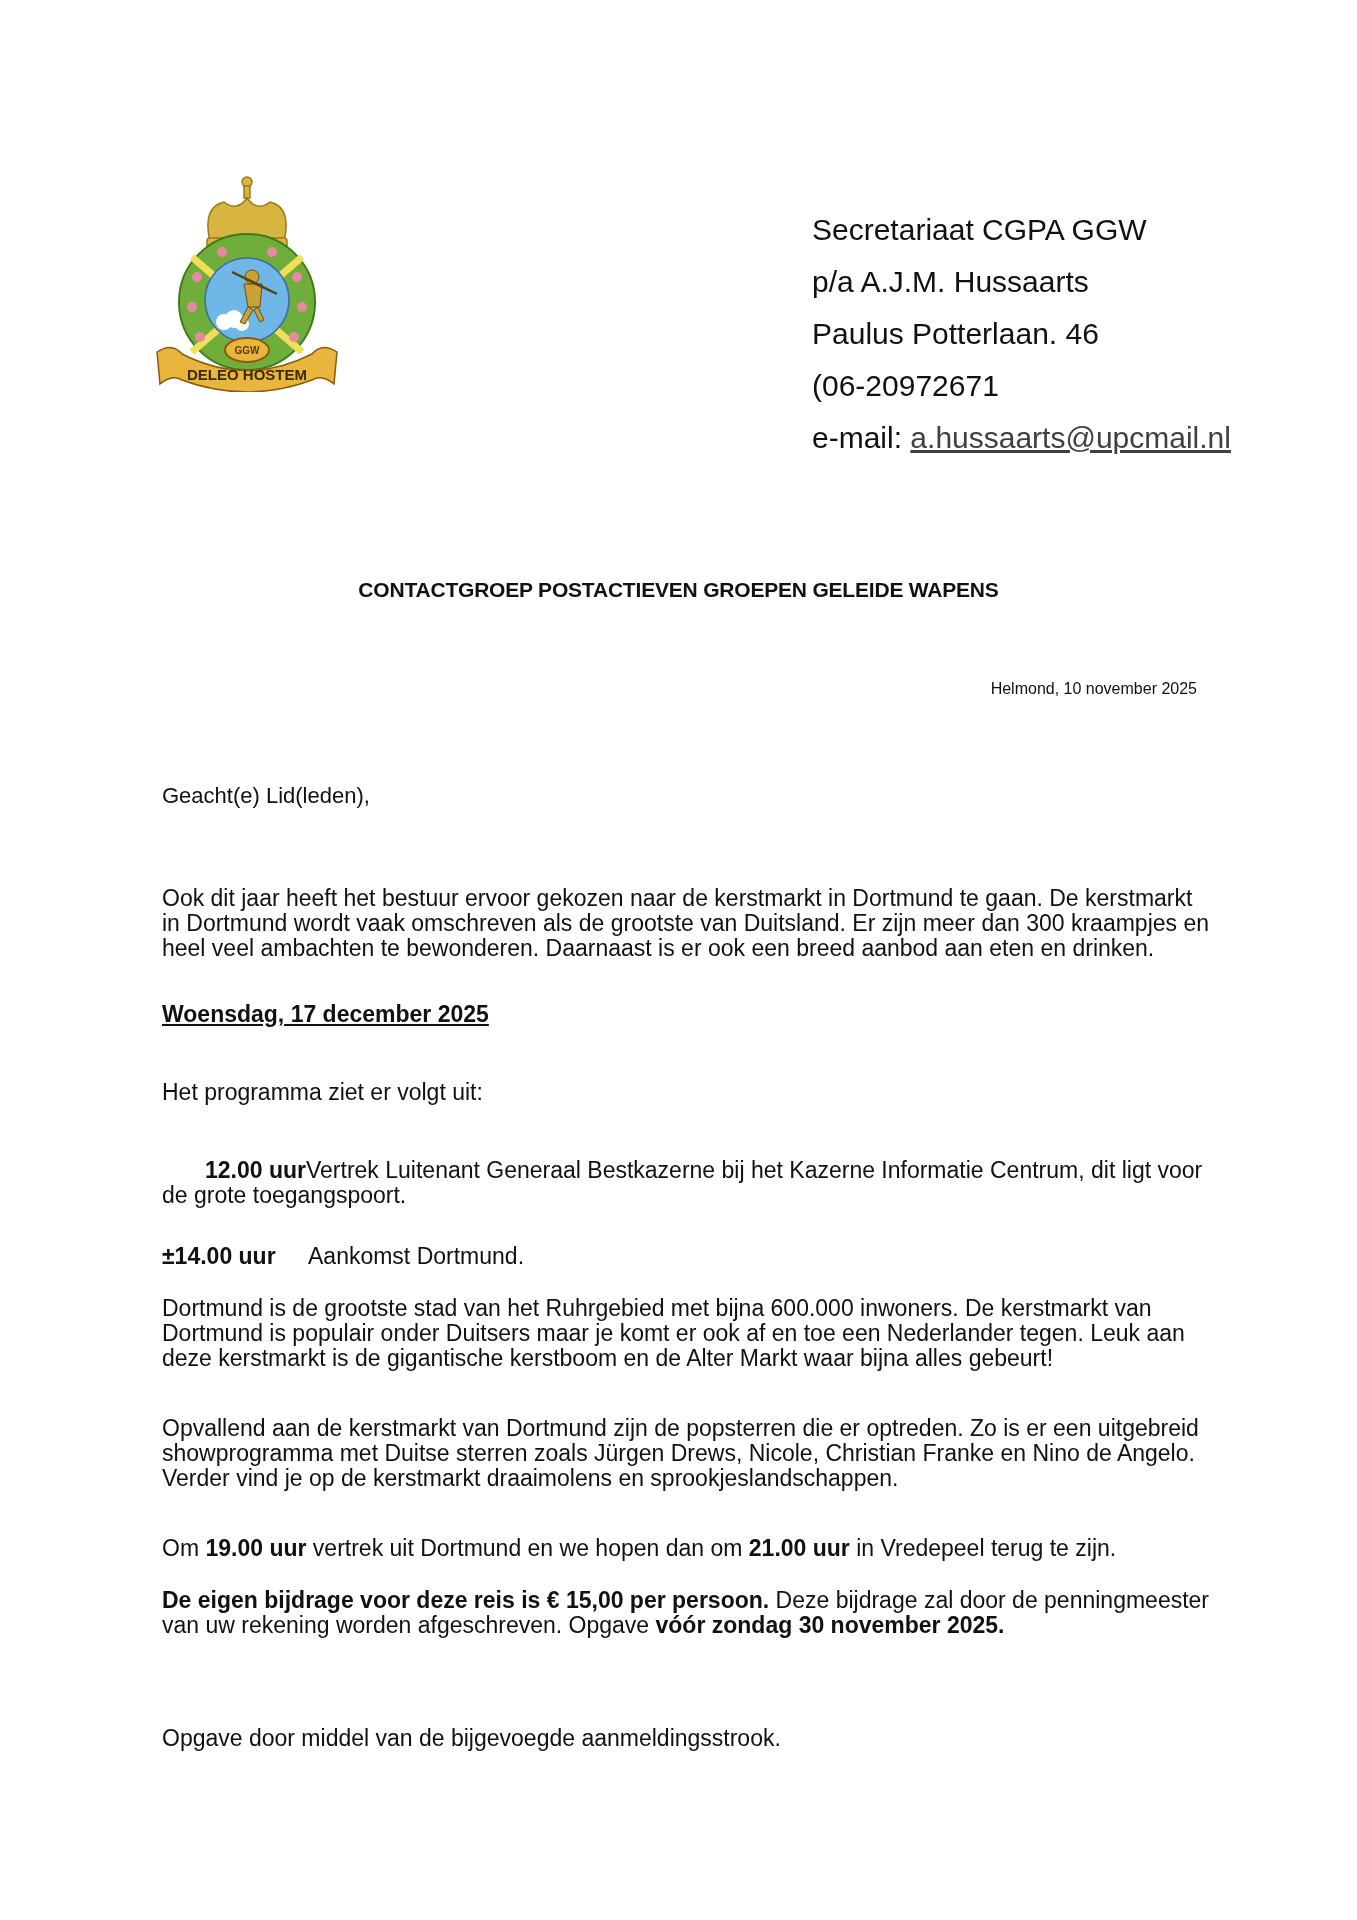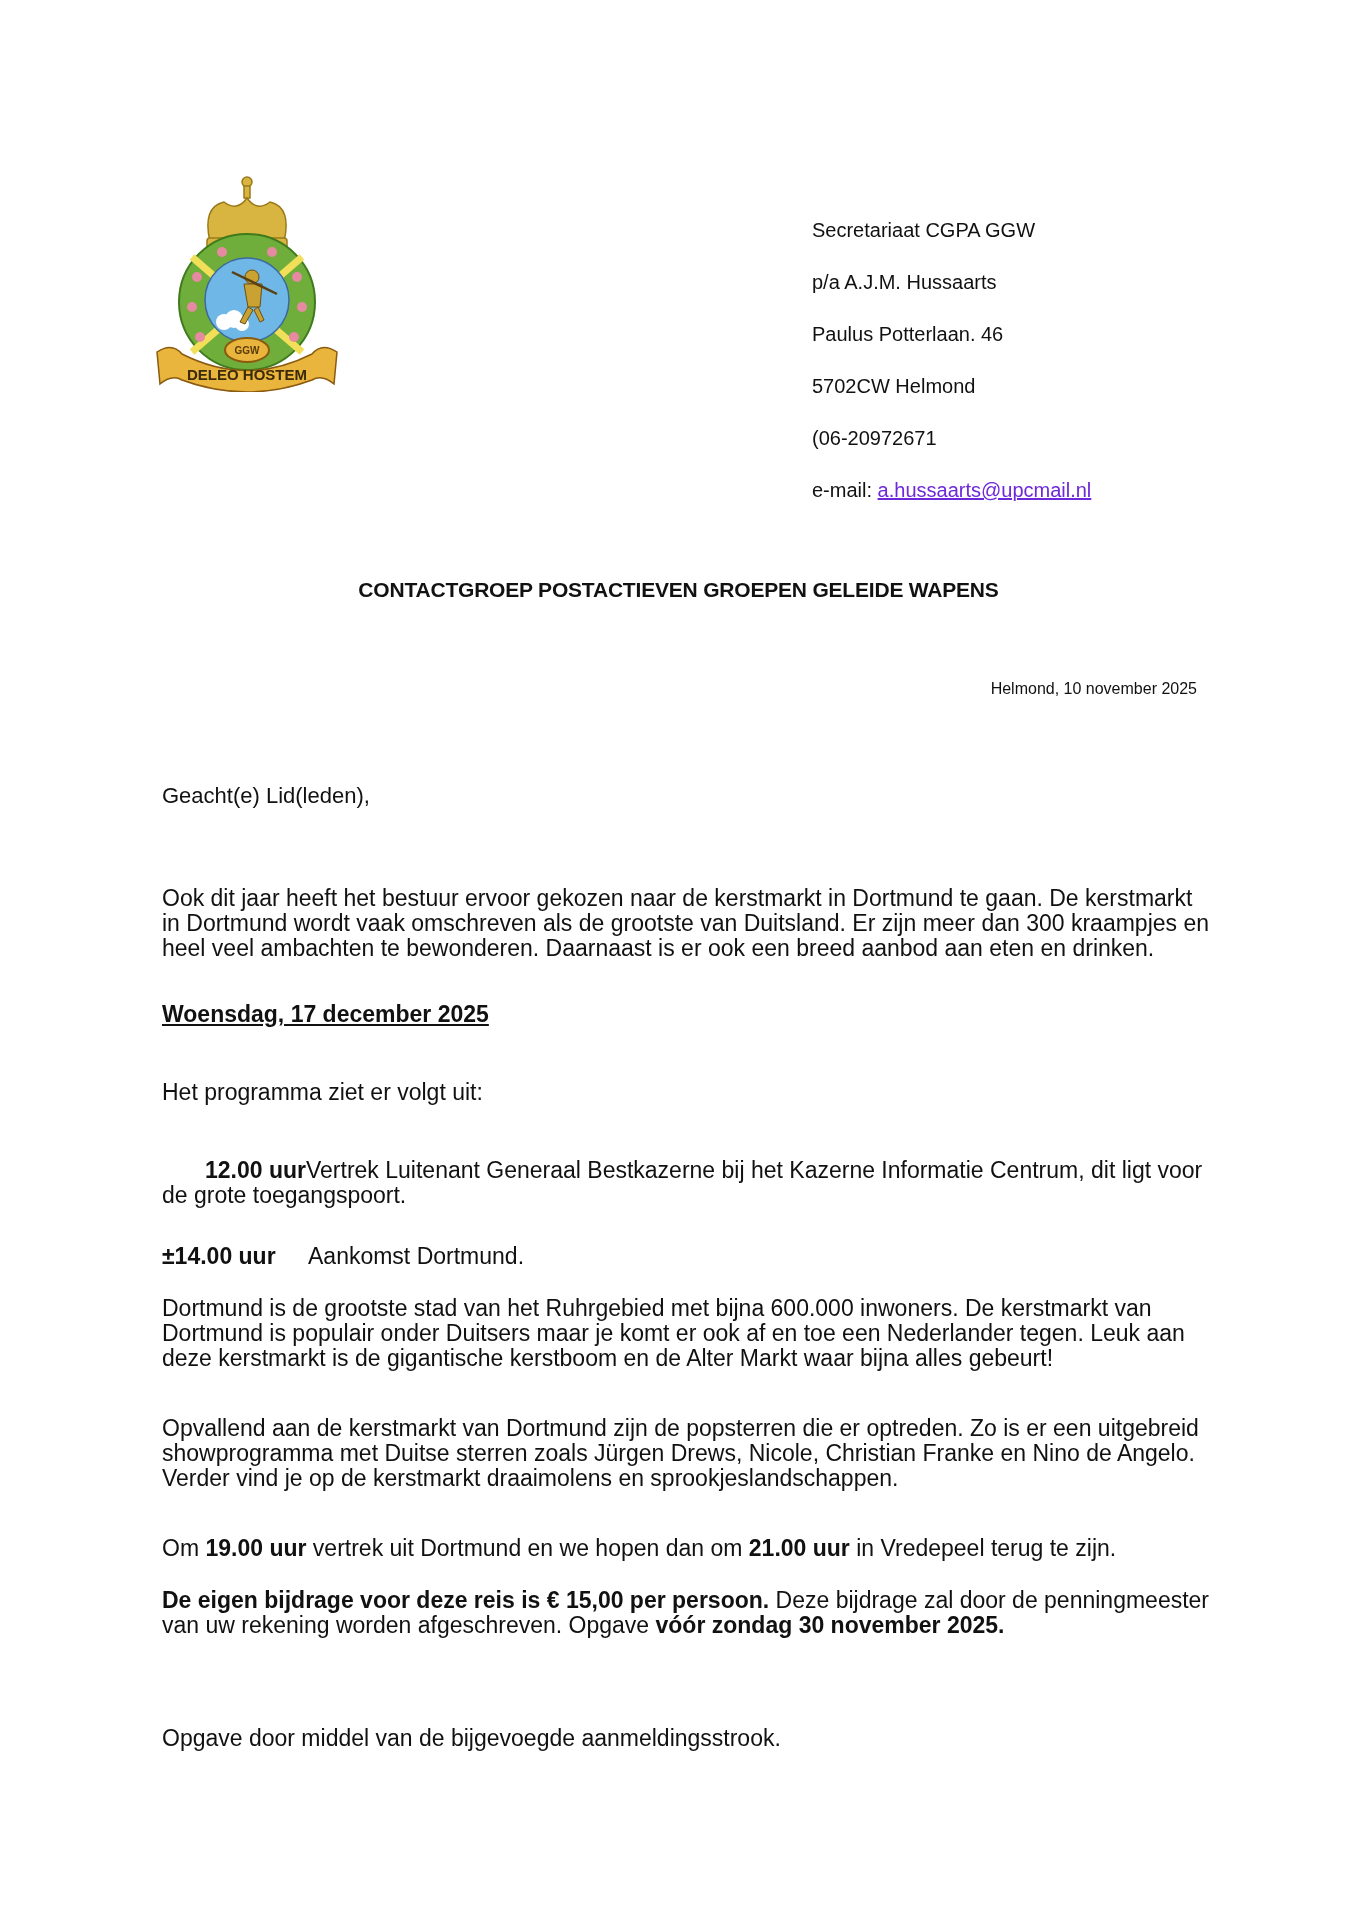--- a/index.html
+++ b/index.html
@@ -7,22 +7,22 @@
     body {
       position: relative;
       font-family: "Liberation Sans", "DejaVu Sans", sans-serif;
       color: #111111;
       font-size: 21px;
       overflow: hidden;
     }
     .abs { position: absolute; }
     .logo { left: 152px; top: 172px; width: 190px; height: 220px; text-decoration: underline; }
     .address { left: 812px; top: 214px; }
-    .address .line { height: 52px; line-height: 32px; font-size: 20px; white-space: nowrap; }
-    .address a { color: #6d28d9; text-decoration: underline; }
+    .address .line { height: 52px; line-height: 32px; font-size: 30px; white-space: nowrap; }
+    .address a { color: #404040; text-decoration: underline; }
     .title { left: 0; width: 1357px; top: 578px; text-align: center; font-weight: bold; font-size: 21px; letter-spacing: -0.2px; }
     .date { right: 160px; top: 680px; font-size: 16px; }
     .greeting { left: 162px; top: 783px; font-size: 22px; text-align: right; }
     .body { left: 162px; width: 1050px; font-size: 23px; line-height: 25px; }
     .b { font-weight: bold; }
     .u { text-decoration: underline; }
     .time { display: inline-block; font-weight: bold; }
   </style>
 </head>
 <body>
@@ -79,21 +79,20 @@
 
     <path d="M5 180 Q20 170 30 182 Q95 215 160 182 Q170 170 185 180 L182 212 Q170 202 160 208 Q95 232 30 208 Q20 202 8 212 Z" fill="#e9b53c" stroke="#8a5a10" stroke-width="1.5"></path>
     <text x="95" y="208" text-anchor="middle" font-size="15" font-weight="bold" fill="#3a2a05" font-family="Liberation Sans, sans-serif">DELEO HOSTEM</text>
   </svg>
 </div>
 
 <div class="abs address">
   <div class="line">Secretariaat CGPA GGW</div>
   <div class="line">p/a A.J.M. Hussaarts</div>
   <div class="line">Paulus Potterlaan. 46</div>
-  <div class="line">5702CW Helmond</div>
   <div class="line">(06-20972671</div>
   <div class="line">
     <span>e-mail: </span><a>a.hussaarts@upcmail.nl</a>
   </div>
 </div>
 
 <div class="abs title">CONTACTGROEP POSTACTIEVEN GROEPEN GELEIDE WAPENS</div>
 
 <div class="abs date">Helmond, 10 november 2025</div>
 

